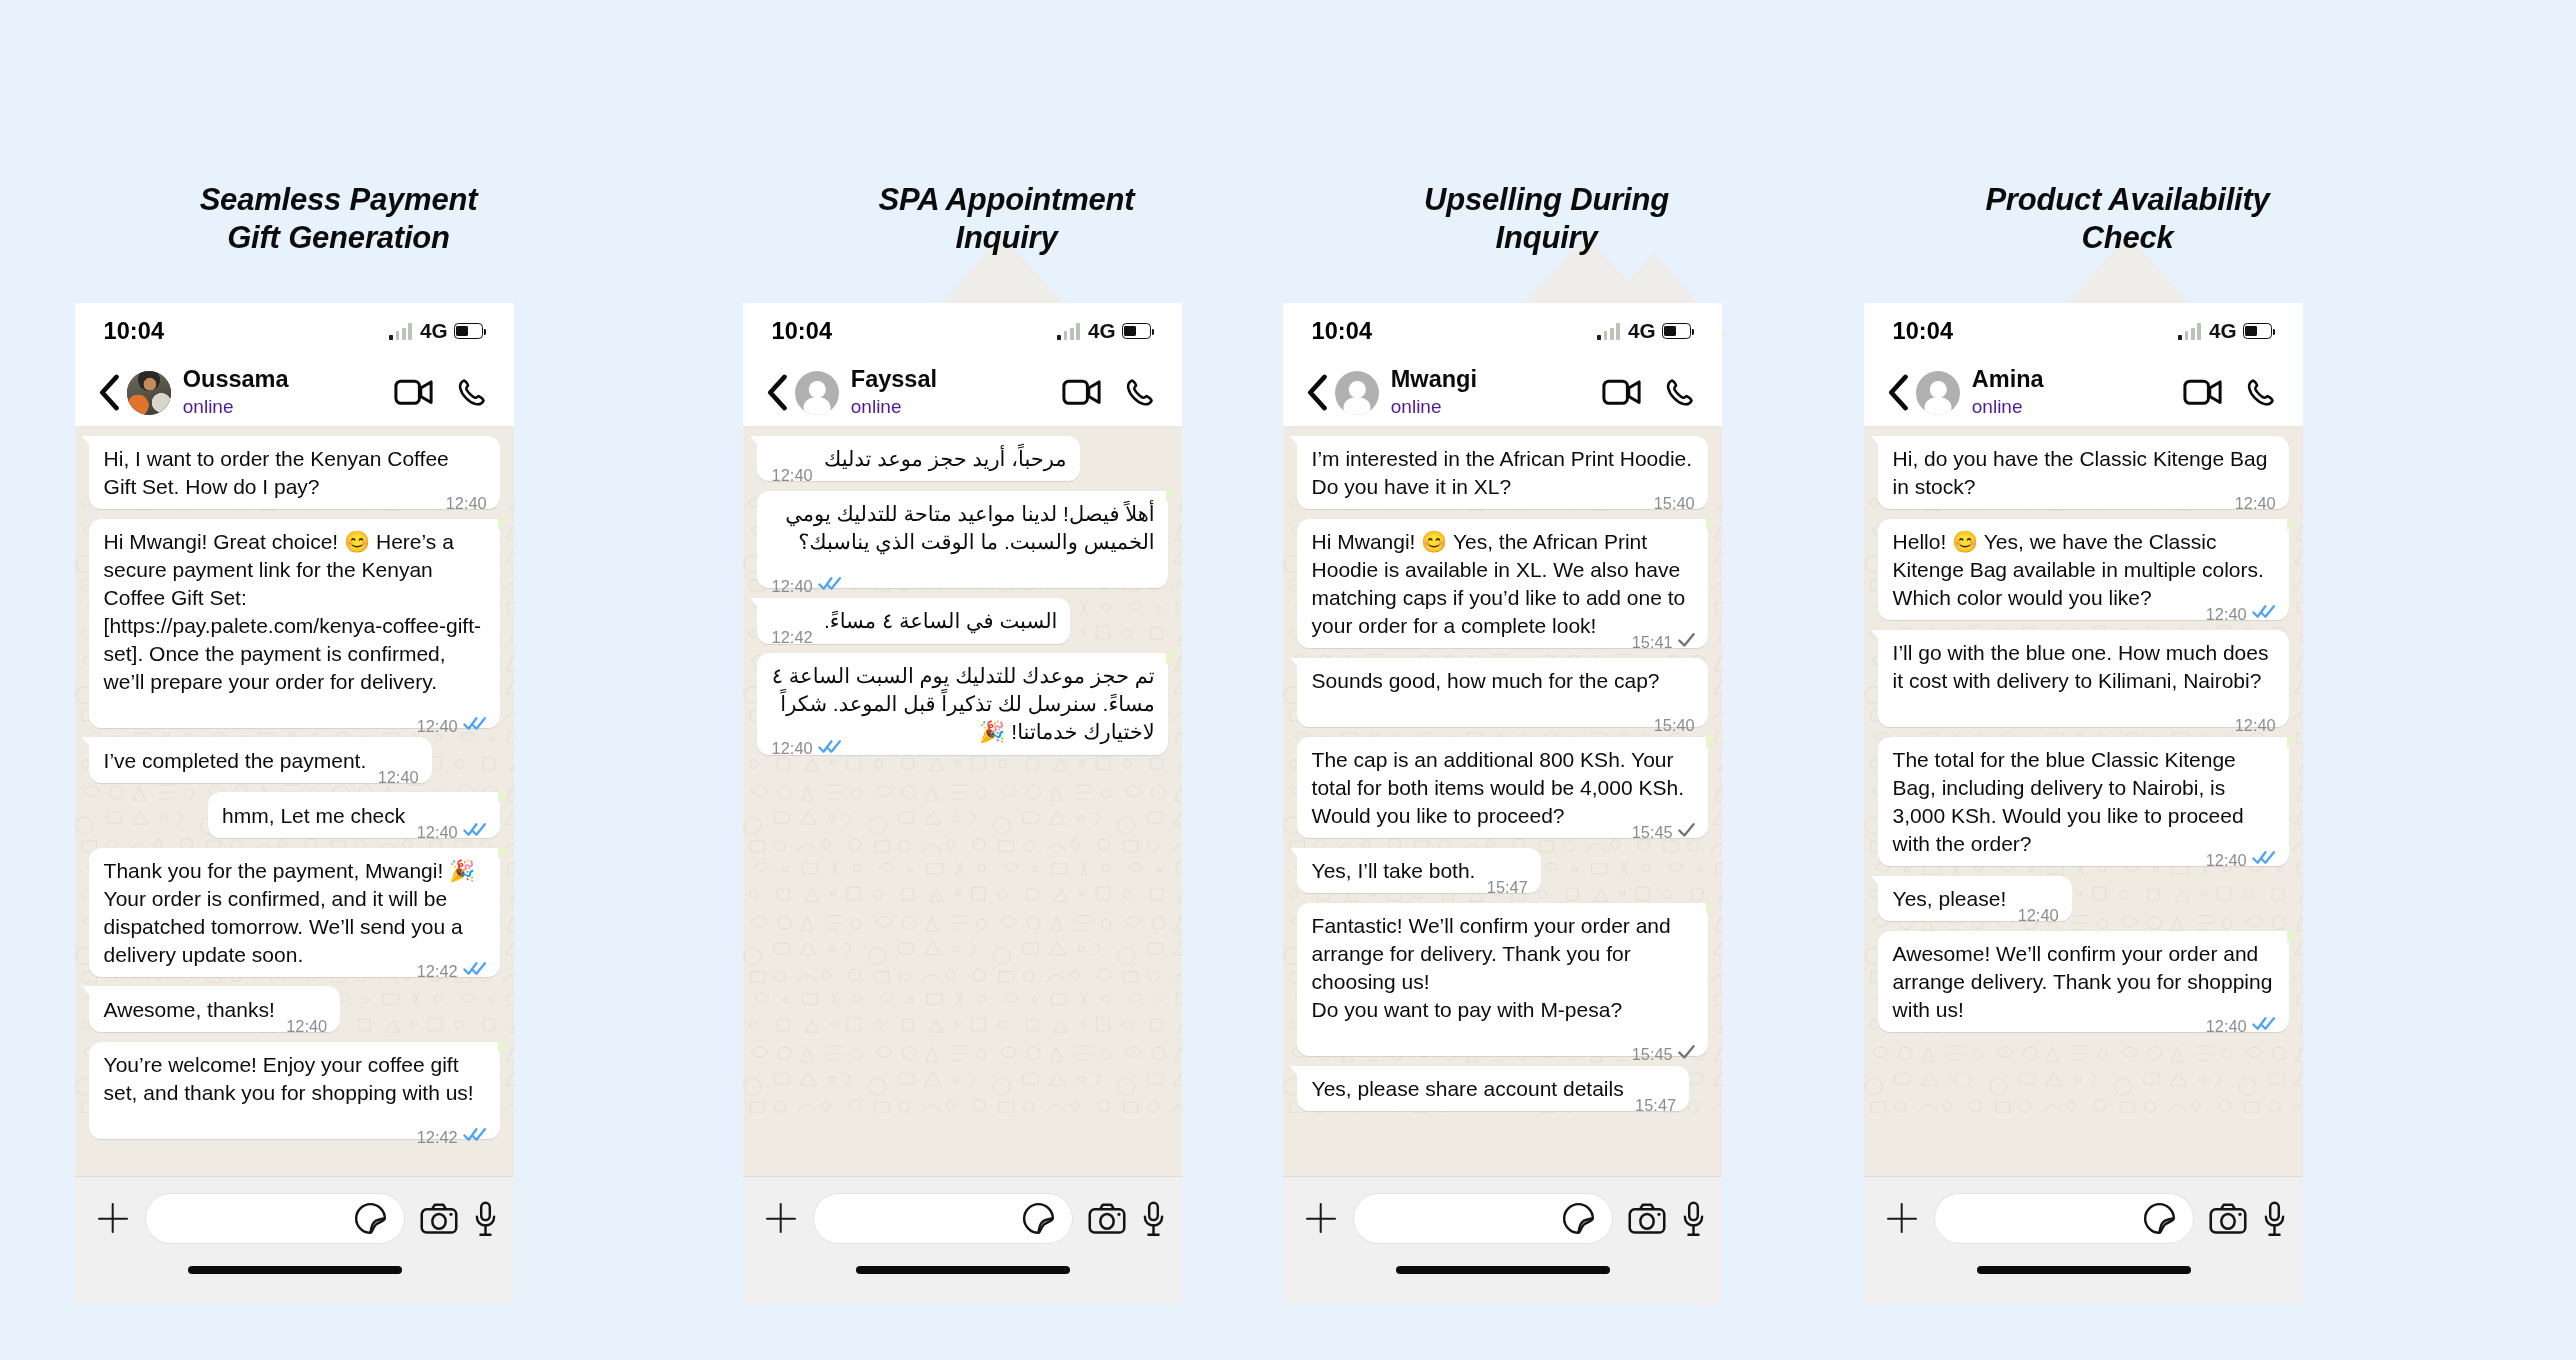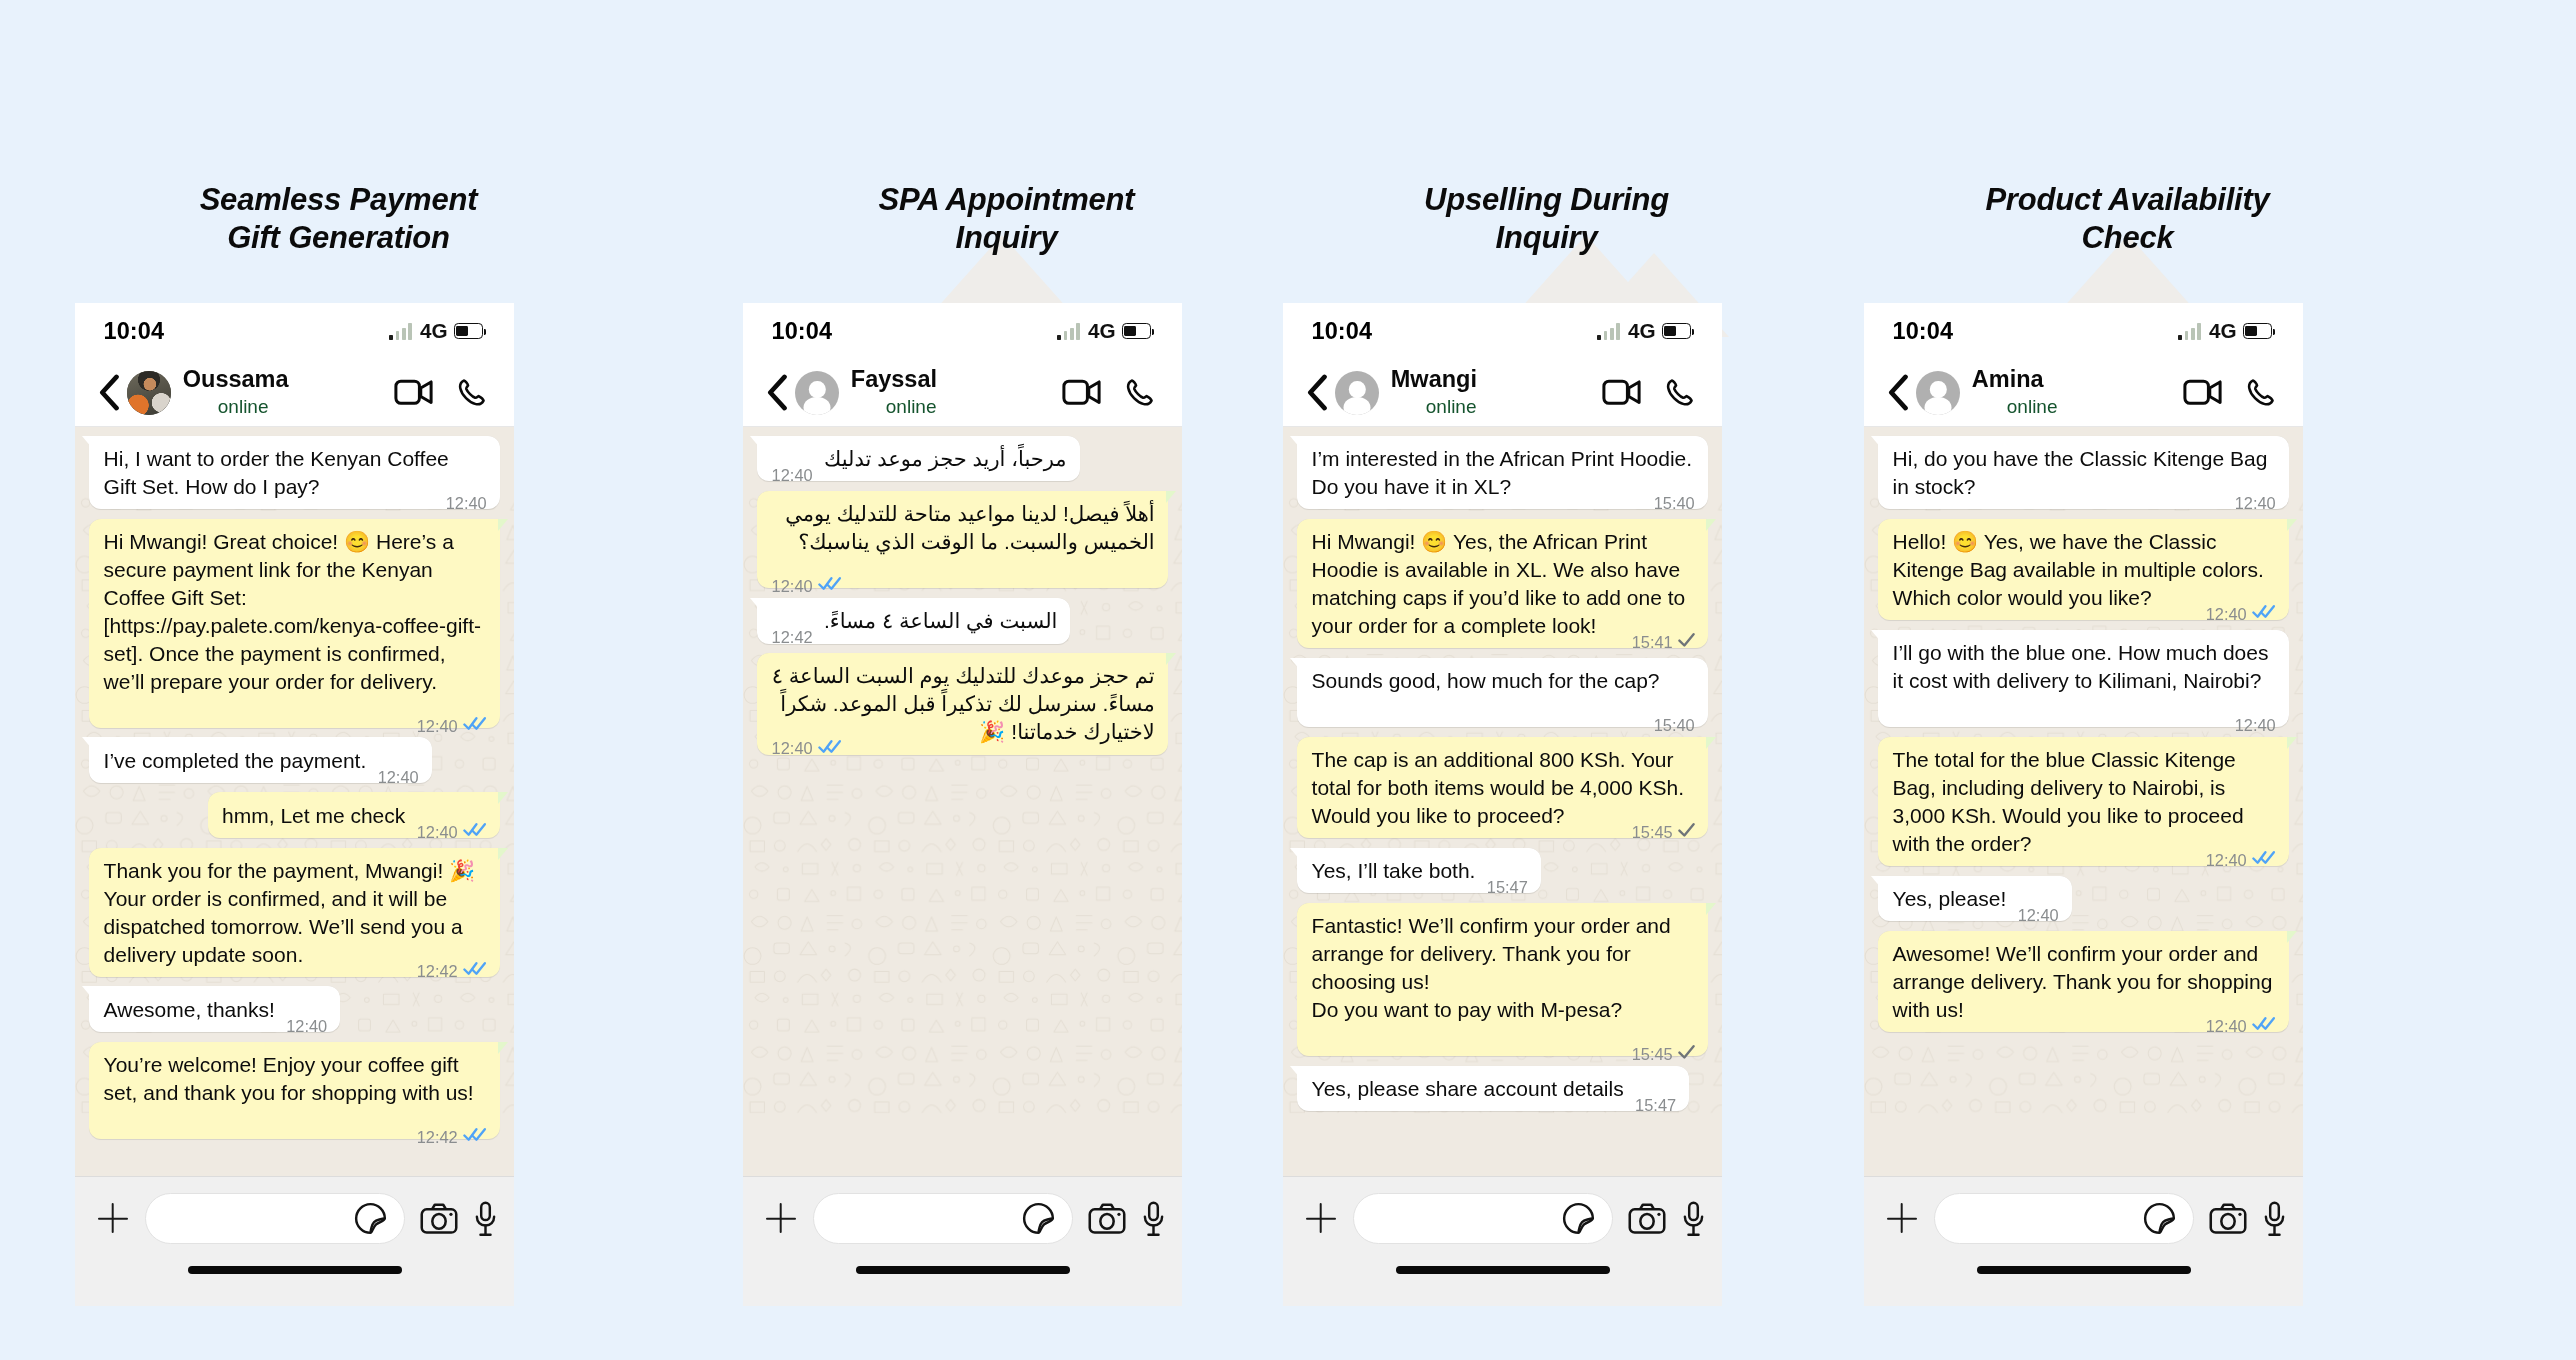--- a/index.html
+++ b/index.html
@@ -55,21 +55,21 @@
   .avatar.ph:after{content:"";position:absolute;left:50%;bottom:-3.6px;width:27px;height:21.4px;border-radius:50%;background:#fff;transform:translateX(-50%);}
   .avatar.photo{background:#4A4A42;}
   .avatar.photo .p1{position:absolute;left:0;top:0;right:0;bottom:0;background:
       radial-gradient(circle at 52% 30%, #C58A5C 0 16%, transparent 17%),
       radial-gradient(circle at 50% 20%, #2C2A26 0 26%, transparent 27%),
       radial-gradient(circle at 25% 78%, #E0742B 0 22%, transparent 23%),
       radial-gradient(circle at 78% 72%, #D9D4CC 0 20%, transparent 21%),
       linear-gradient(160deg,#6E6A5C,#3B3A33);}
   .hdr-names{display:flex;flex-direction:column;justify-content:flex-end;flex:1;min-width:0;}
   .hdr-name{font-size:23.5px;font-weight:bold;color:#0A0A0A;line-height:1.15;}
-  .hdr-status{font-size:19px;color:#14532d;line-height:1.25;margin-top:1.4px;margin-left:35px;}
+  .hdr-status{font-size:19px;color:#4c1d95;line-height:1.25;margin-top:1.4px;}
   .hdr-acts{display:flex;align-items:center;gap:24px;margin-left:10px;}
 
   
   .chatbody{
     position:relative;flex:1;overflow:hidden;
     background-color:#EFEAE2;
   }
   .doodle{position:absolute;inset:0;opacity:.5;}
   .msgs{position:relative;padding:8.6px 0 7.1px 0;}
 
@@ -78,21 +78,21 @@
   .row.out{justify-content:flex-end;}
 
   .bub{
     position:relative;max-width:417px;border-radius:12px;
     padding:9.3px 13px 8.6px 14.3px;
     font-size:21px;line-height:1.33;color:#0C0C0C;
     box-shadow:0 0.7px 0.7px rgba(0,0,0,.10);
     box-sizing:border-box;
   }
   .bub.in{background:#FFFFFF;border-top-left-radius:2.1px;}
-  .bub.out{background:#fef9c3;border-top-right-radius:2.1px;}
+  .bub.out{background:#ffffff;border-top-right-radius:2.1px;}
   .bub.in:before{content:"";position:absolute;left:-7.8px;top:0;border-top:0 solid transparent;border-right:10px solid #fff;border-bottom:12px solid transparent;}
   .bub.out:before{content:"";position:absolute;right:-7.8px;top:0;border-top:0 solid transparent;border-left:10px solid #E3F7CB;border-bottom:12px solid transparent;}
   .bub.rtl{direction:rtl;text-align:right;}
   .txt{white-space:pre-wrap;}
   .meta{
     float:right;display:inline-flex;align-items:center;gap:5px;
     margin:4.3px 0 -2.1px 11.4px;font-size:16.4px;color:#8A8D8F;white-space:nowrap;
     position:relative;top:16px;
   }
   .bub.rtl .meta{float:left;margin:4.3px 11.4px -2.1px 0;direction:ltr;}

